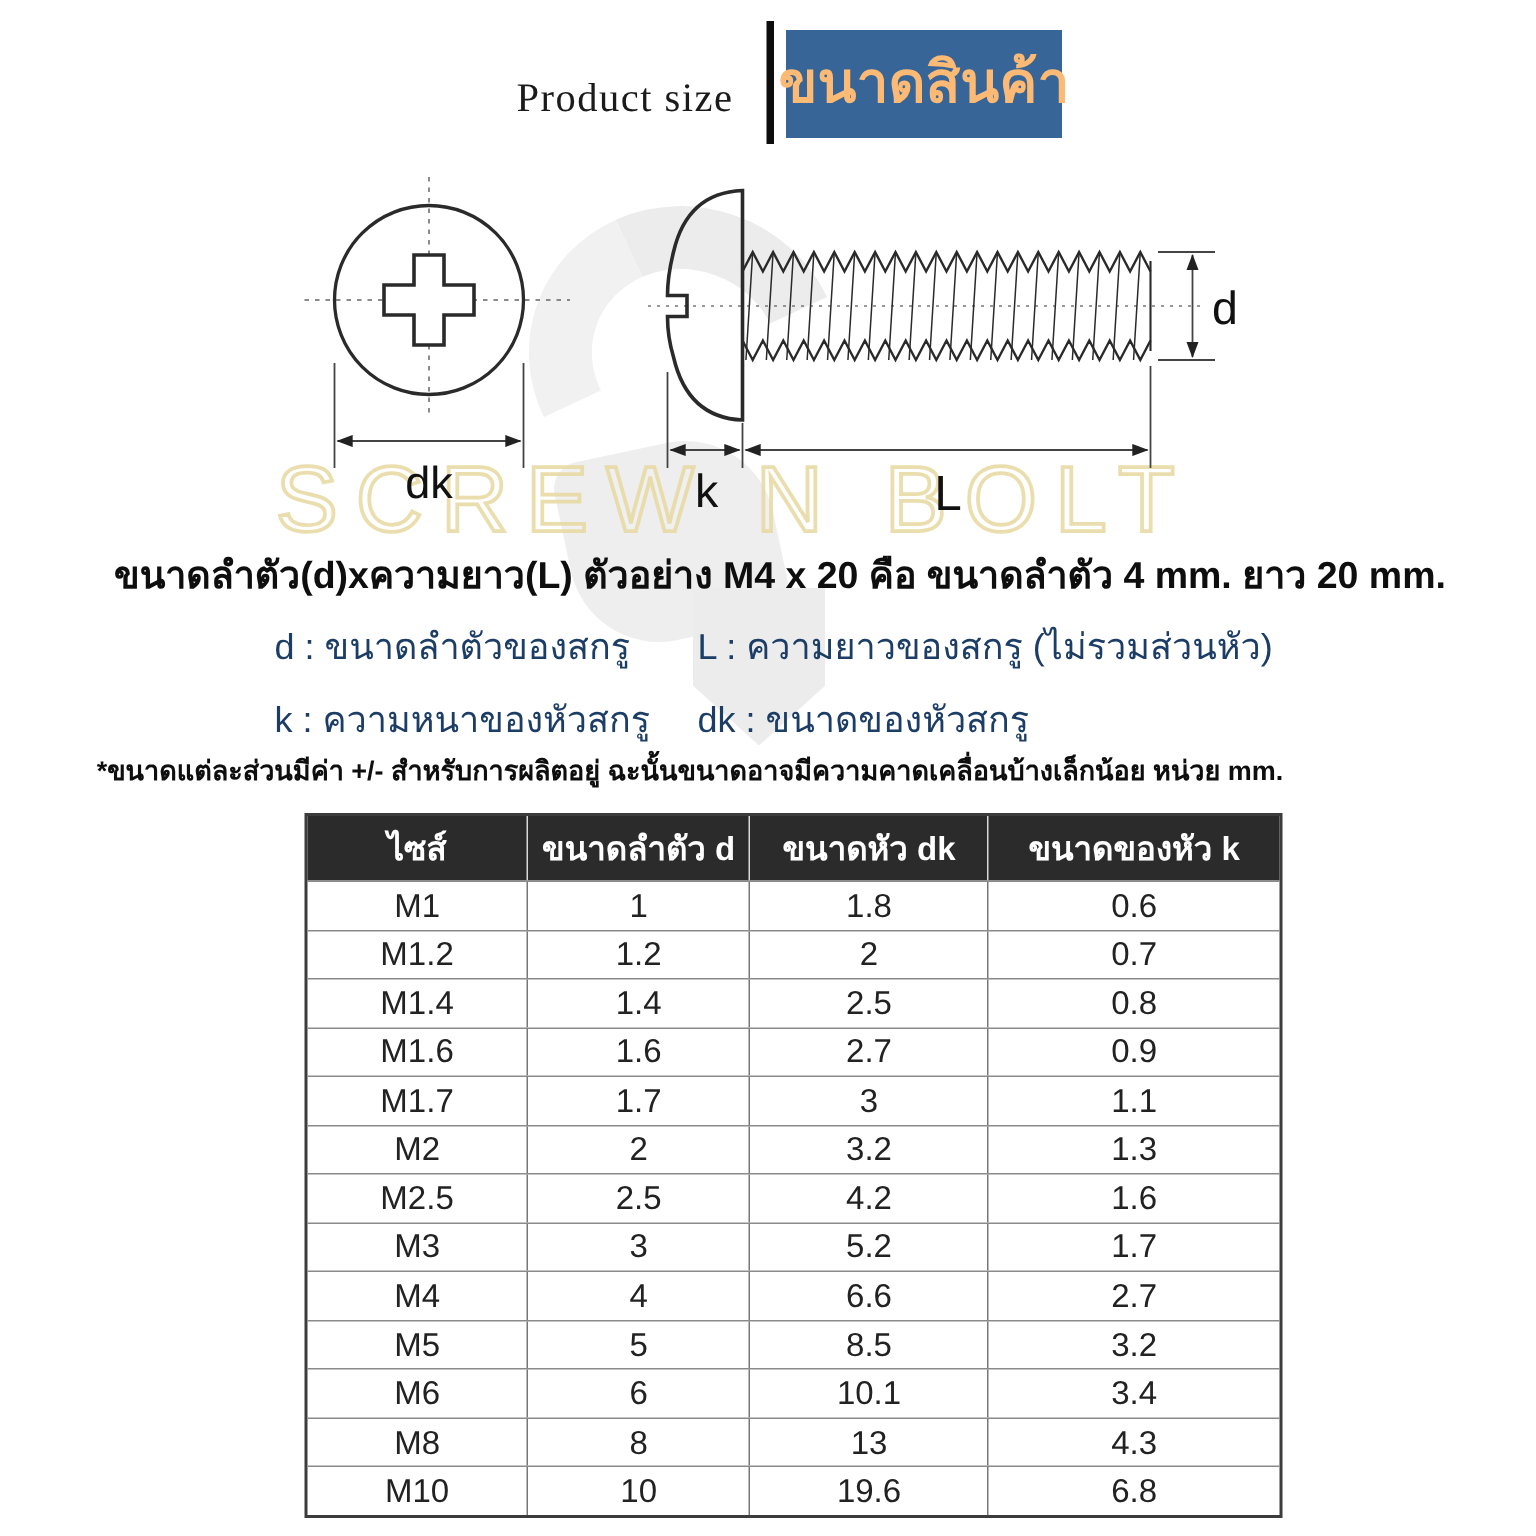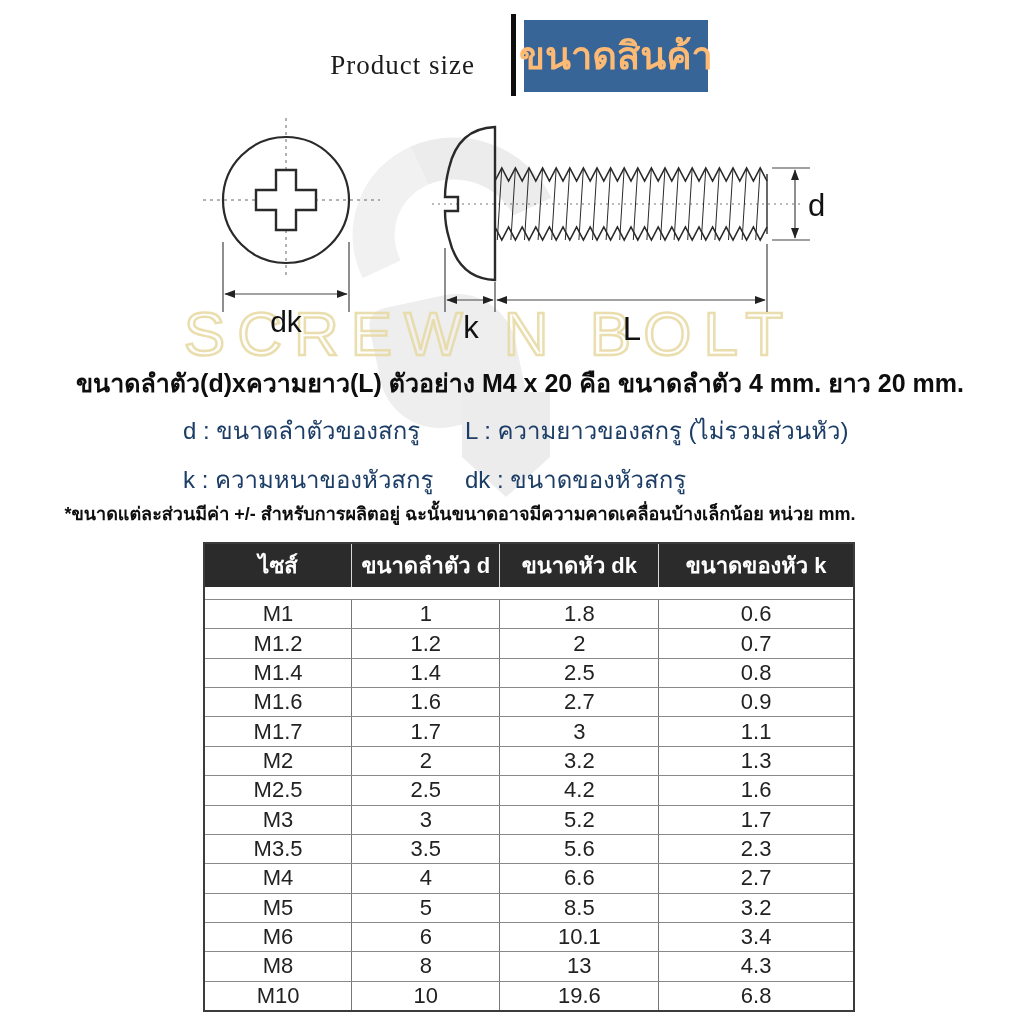--- a/index.html
+++ b/index.html
@@ -4,21 +4,21 @@
 <style>
   * { margin:0; padding:0; box-sizing:border-box; }
   html,body { width:1024px; height:1024px; }
   body {
     position:relative; background:#ffffff; overflow:hidden;
     font-family:"Liberation Sans","DejaVu Sans",sans-serif; color:#111;
   }
 
   
   .ps-label {
-    position:absolute; top:50px; right:549px;
+    position:absolute; top:50px; right:535px;
     font-family:"Liberation Serif","DejaVu Serif",serif;
     font-size:27px; color:#1b1b1b; letter-spacing:1px; white-space:nowrap;
   }
   .divider {
     position:absolute; left:511px; top:14px; width:5px; height:82px; background:#0d0d0d;
   }
   .title-box {
     position:absolute; left:524px; top:20px; width:184px; height:72px;
     background:#376597; display:flex; align-items:center; justify-content:center;
   }
@@ -65,21 +65,20 @@
   .note {
     position:absolute; left:0; top:499px; width:920px; text-align:center;
     font-size:18px; font-weight:600; color:#0e0e0e; z-index:2; white-space:nowrap;
   }
 
   
   .size-table {
     position:absolute; left:203px; top:542px; width:652px; height:470px;
     border:2px solid #3c3c3c; display:flex; flex-direction:column; z-index:2;
     background:#fff;
-    gap:12px;
   }
   .thead {
     height:43px; background:#2b2b2b; display:flex; flex:none;
   }
   .thead .tcell {
     color:#fff; font-weight:bold; font-size:22px; border-right:1px solid #d9d9d9;
   }
   .thead .tcell:last-child { border-right:none; }
   .tbody { flex:1; display:flex; flex-direction:column; }
   .trow { flex:1; display:flex; border-top:1px solid #8a8a8a; }
@@ -222,26 +221,20 @@
         <div class="tcell c2">4.2</div>
         <div class="tcell c3">1.6</div>
       </div>
       <div class="trow">
         <div class="tcell c0">M3</div>
         <div class="tcell c1">3</div>
         <div class="tcell c2">5.2</div>
         <div class="tcell c3">1.7</div>
       </div>
       <div class="trow">
-        <div class="tcell c0">M3.5</div>
-        <div class="tcell c1">3.5</div>
-        <div class="tcell c2">5.6</div>
-        <div class="tcell c3">2.3</div>
-      </div>
-      <div class="trow">
         <div class="tcell c0">M4</div>
         <div class="tcell c1">4</div>
         <div class="tcell c2">6.6</div>
         <div class="tcell c3">2.7</div>
       </div>
       <div class="trow">
         <div class="tcell c0">M5</div>
         <div class="tcell c1">5</div>
         <div class="tcell c2">8.5</div>
         <div class="tcell c3">3.2</div>

